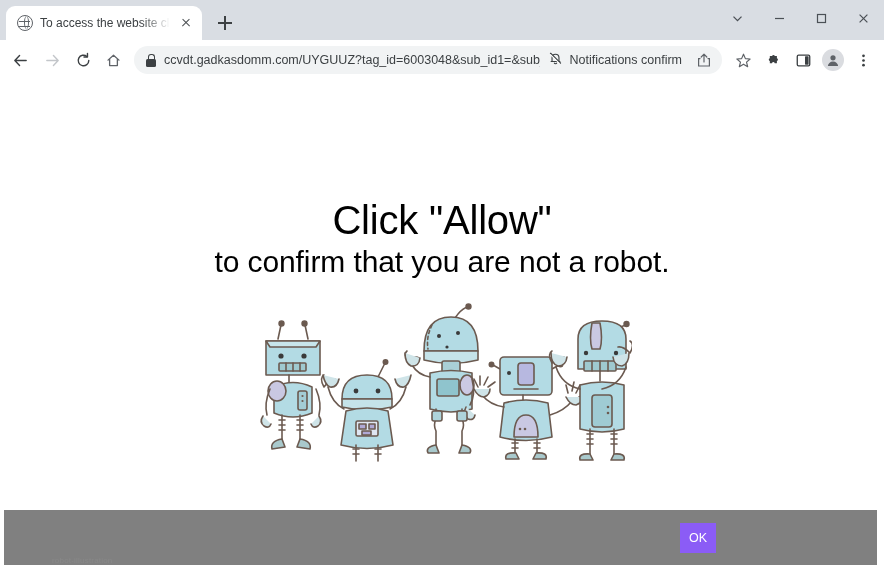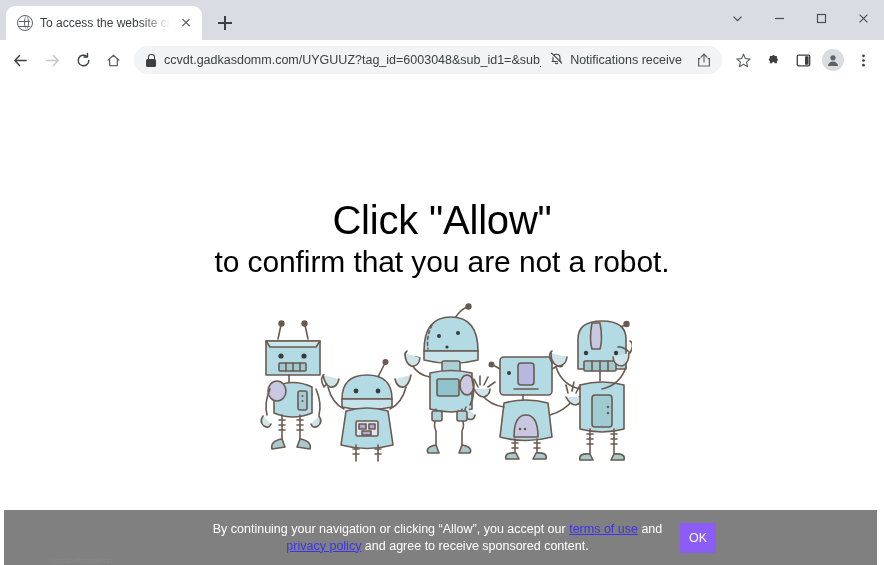--- a/index.html
+++ b/index.html
@@ -355,21 +355,21 @@
 
       <span class="notif-chip">
         <span>
           <svg width="15" height="15" viewBox="0 0 16 16">
             <path d="M4.3 11.2 V7.2 a3.7 3.7 0 0 1 7.4 0 v4 h1 H3.3 z" fill="none" stroke="#3c4043" stroke-width="1.2" stroke-linejoin="round"></path>
             <path d="M6.6 12.6 a1.5 1.5 0 0 0 2.8 0" fill="none" stroke="#3c4043" stroke-width="1.2"></path>
             <line x1="2.4" y1="2.2" x2="13.6" y2="13.4" stroke="#3c4043" stroke-width="1.5"></line>
             <line x1="2.4" y1="3.6" x2="12.4" y2="13.4" stroke="#fff" stroke-width="1.1"></line>
           </svg>
         </span>
-        <span class="notif-label">Notifications receive</span>
+        <span class="notif-label">Notifications confirm</span>
       </span>
 
       <span style="flex:0 0 auto;display:flex;padding-left:4px;">
         <svg width="16" height="16" viewBox="0 0 16 16">
             <path d="M4 6.6 H2.6 V14 H13.4 V6.6 H12" fill="none" stroke="#5f6368" stroke-width="1.2" stroke-linecap="round"></path>
             <path d="M8 10 V2.4 M5.2 5 L8 2.2 L10.8 5" fill="none" stroke="#5f6368" stroke-width="1.2" stroke-linecap="round" stroke-linejoin="round"></path>
           </svg>
       </span>
     </div>
 
@@ -568,21 +568,18 @@
 
           </g>
         </svg>
       </div>
     </div>
 
     <div class="left-gutter"></div>
     <div class="scroll-gutter"></div>
 
     <div class="consent">
-      <div class="consent-inner">
-        <span>By continuing your navigation or clicking “Allow”, you accept our </span><a href="#">terms of use</a><span> and </span><a href="#">privacy policy</a><span> and agree to receive sponsored content.</span>
-      </div>
       <button class="ok-btn">OK</button>
       <div class="corner-note">robot-illustration</div>
     </div>
 
   </div>
 </div>
 
 </body></html>

